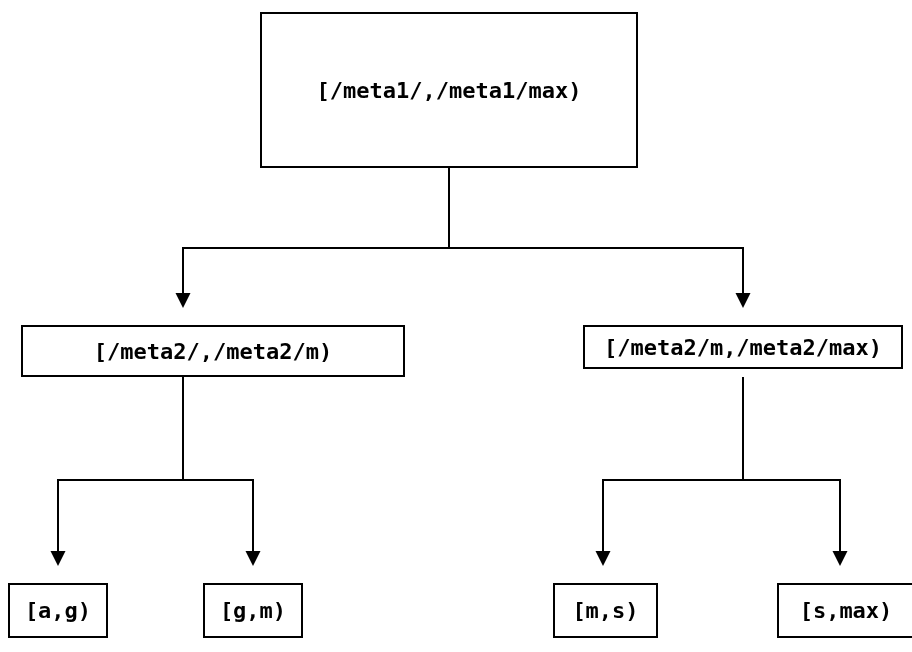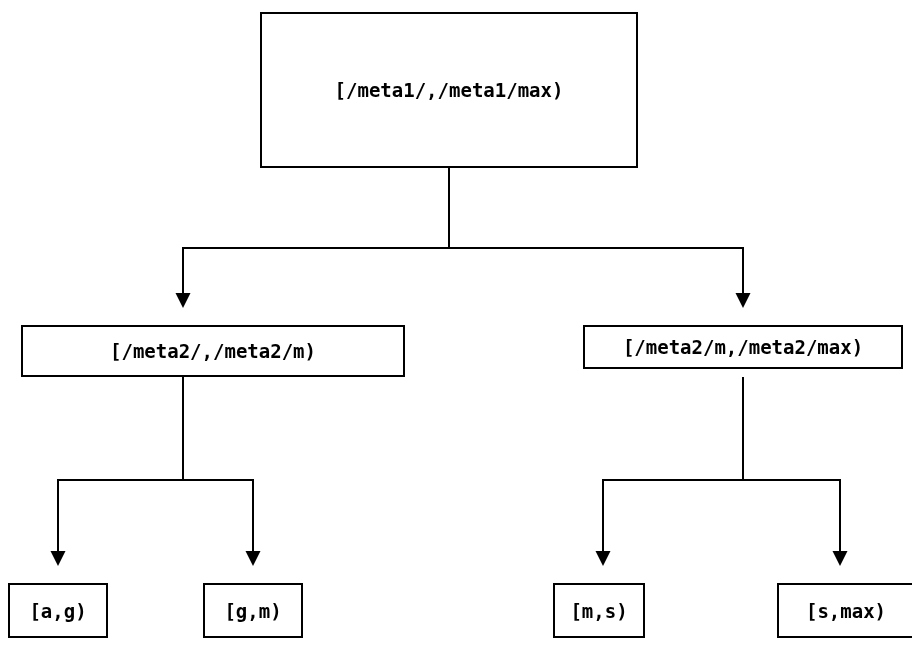--- a/index.html
+++ b/index.html
@@ -17,32 +17,32 @@
   .node {
     position: absolute;
     box-sizing: border-box;
     background: #ffffff;
     border: 2px solid #000000;
     display: flex;
     align-items: center;
     justify-content: center;
     font-family: "DejaVu Sans Mono", "Liberation Mono", monospace;
     font-weight: bold;
-    font-size: 19px;
+    font-size: 22px;
     letter-spacing: 0;
     color: #000000;
     white-space: nowrap;
   }
   #node-root  { left: 260px; top: 12px;  width: 378px; height: 156px; }
   #node-left  { left: 21px;  top: 325px; width: 384px; height: 52px;  }
   #node-right { left: 583px; top: 325px; width: 320px; height: 44px;  }
   .leaf       { top: 583px; height: 55px; }
   #node-leaf-ag   { left: 8px;   width: 100px; }
   #node-leaf-gm   { left: 203px; width: 100px; }
-  #node-leaf-ms   { left: 553px; width: 92px; }
+  #node-leaf-ms   { left: 553px; width: 105px; }
   #node-leaf-smax { left: 777px; width: 138px; }
   #edges-svg {
     position: absolute;
     left: 0;
     top: 0;
     width: 912px;
     height: 652px;
   }
   #edges-svg line {
     stroke: #000000;

